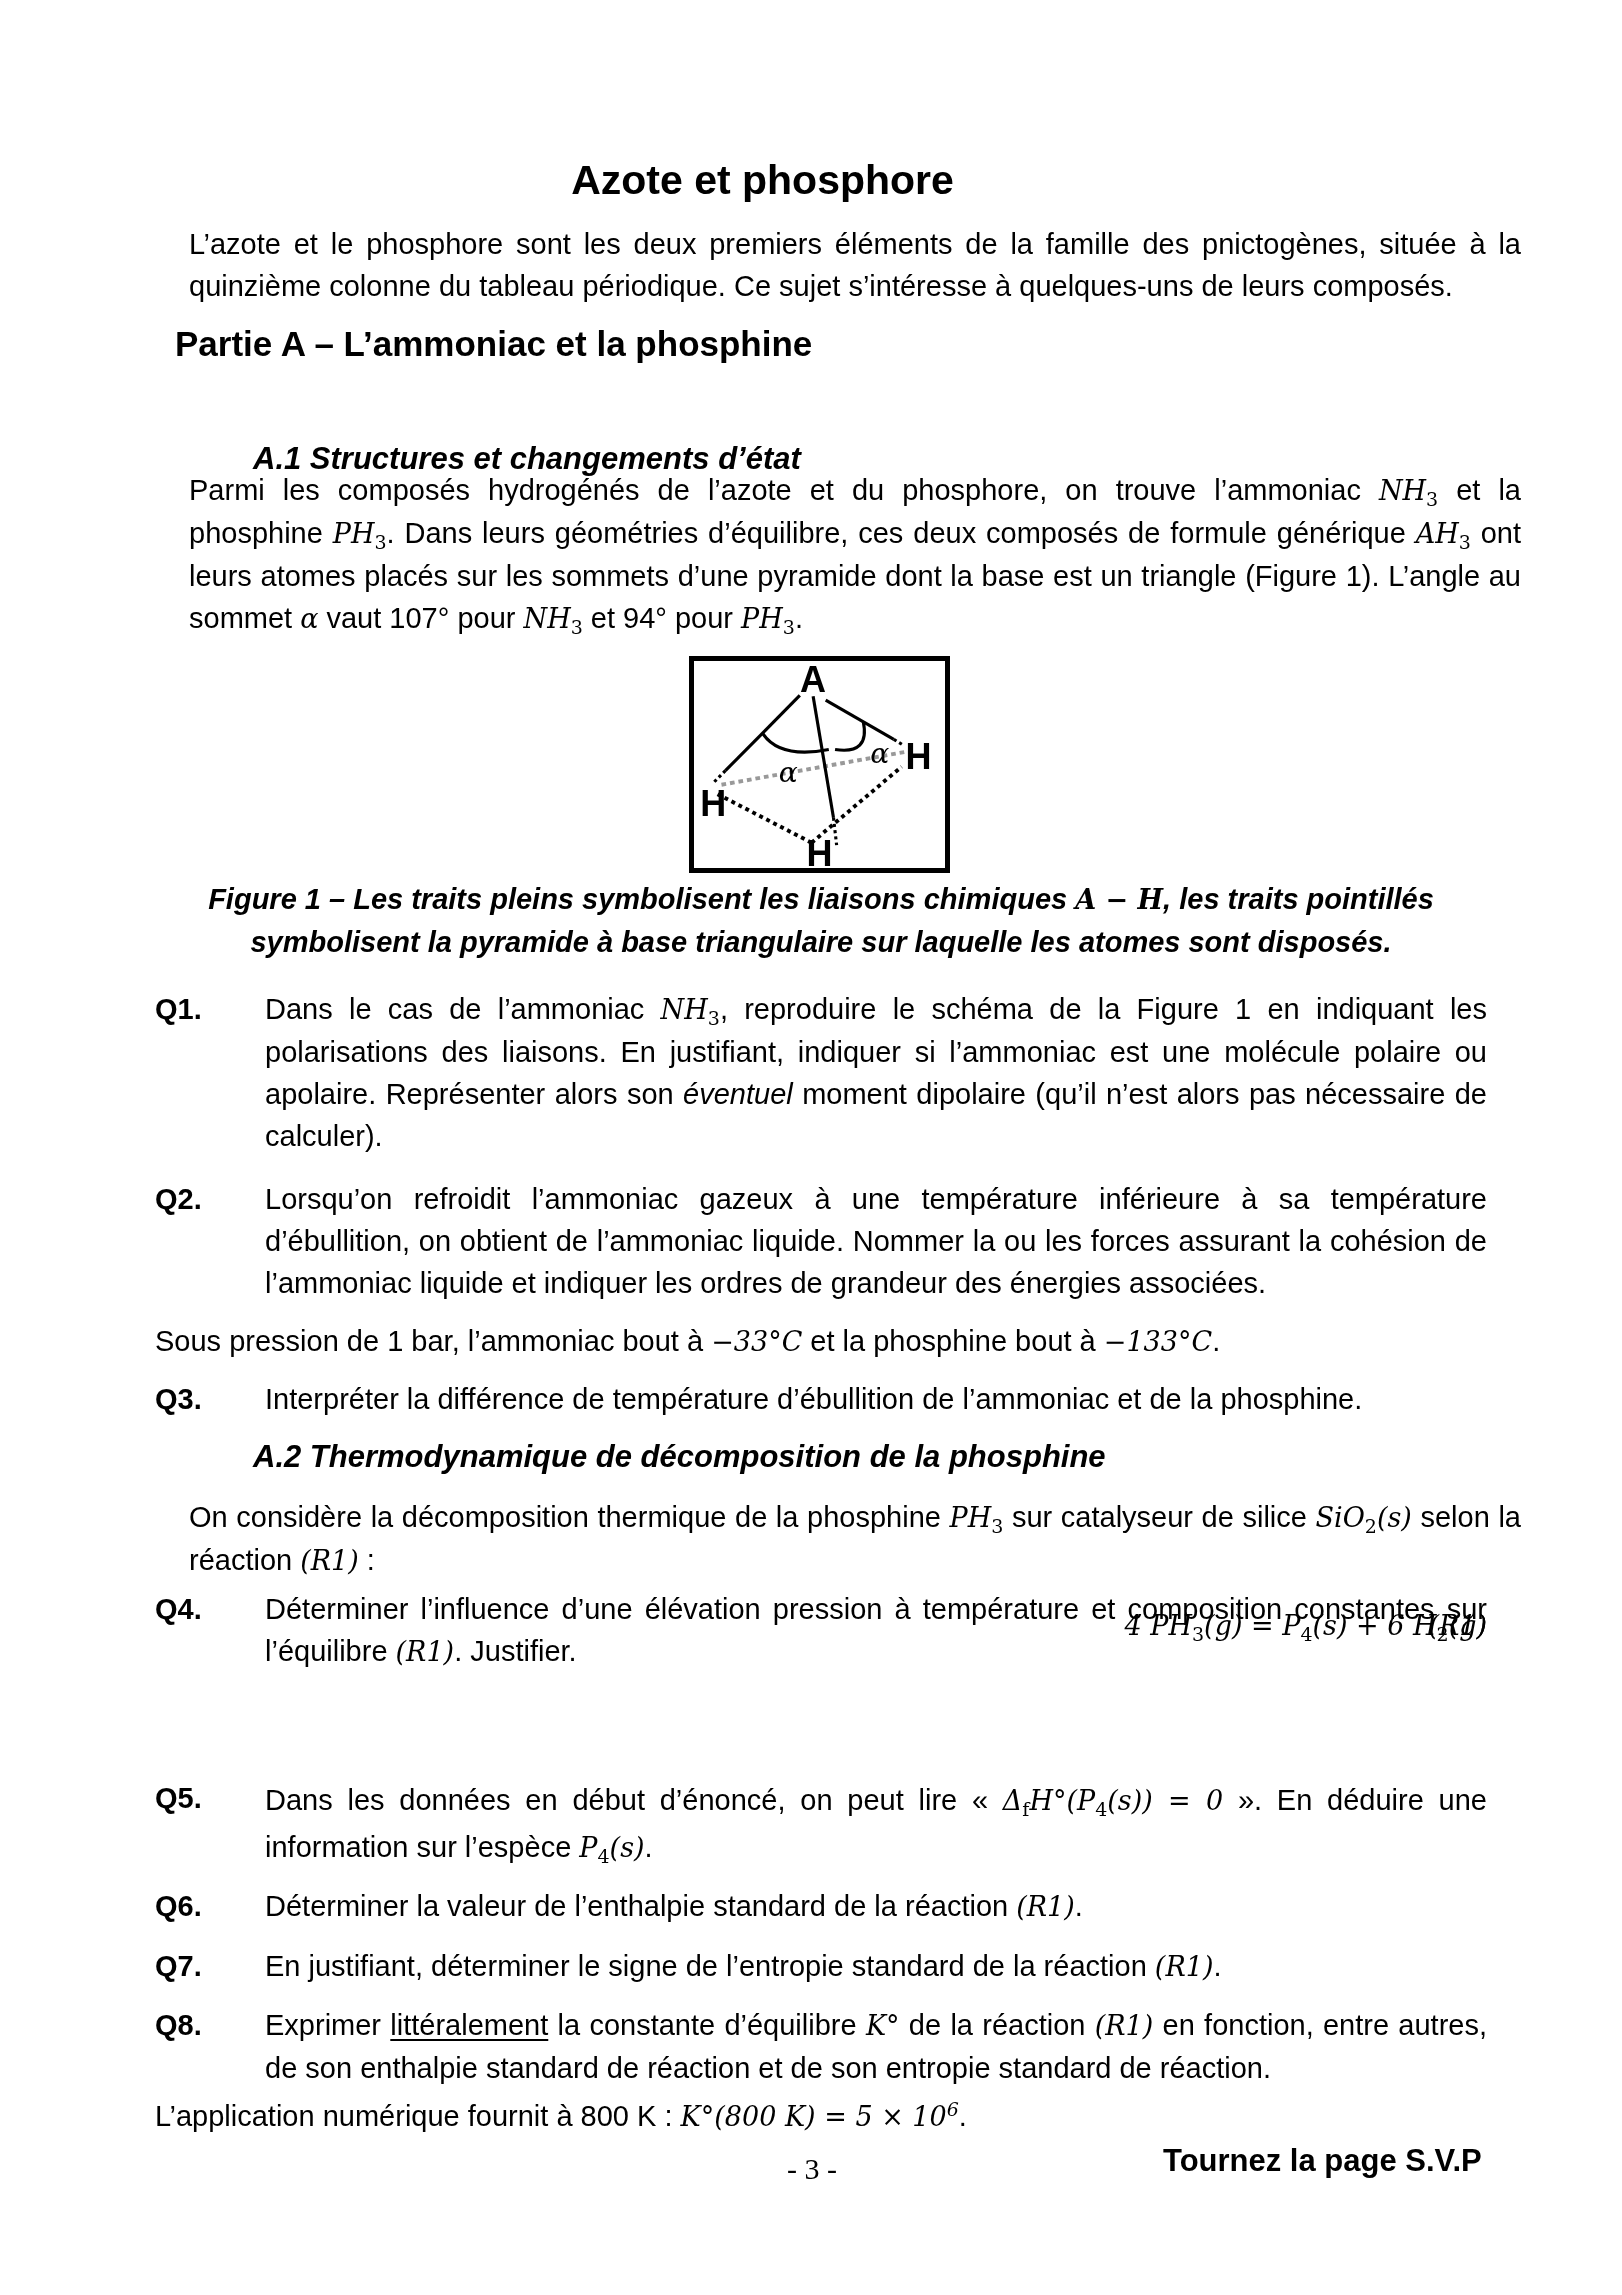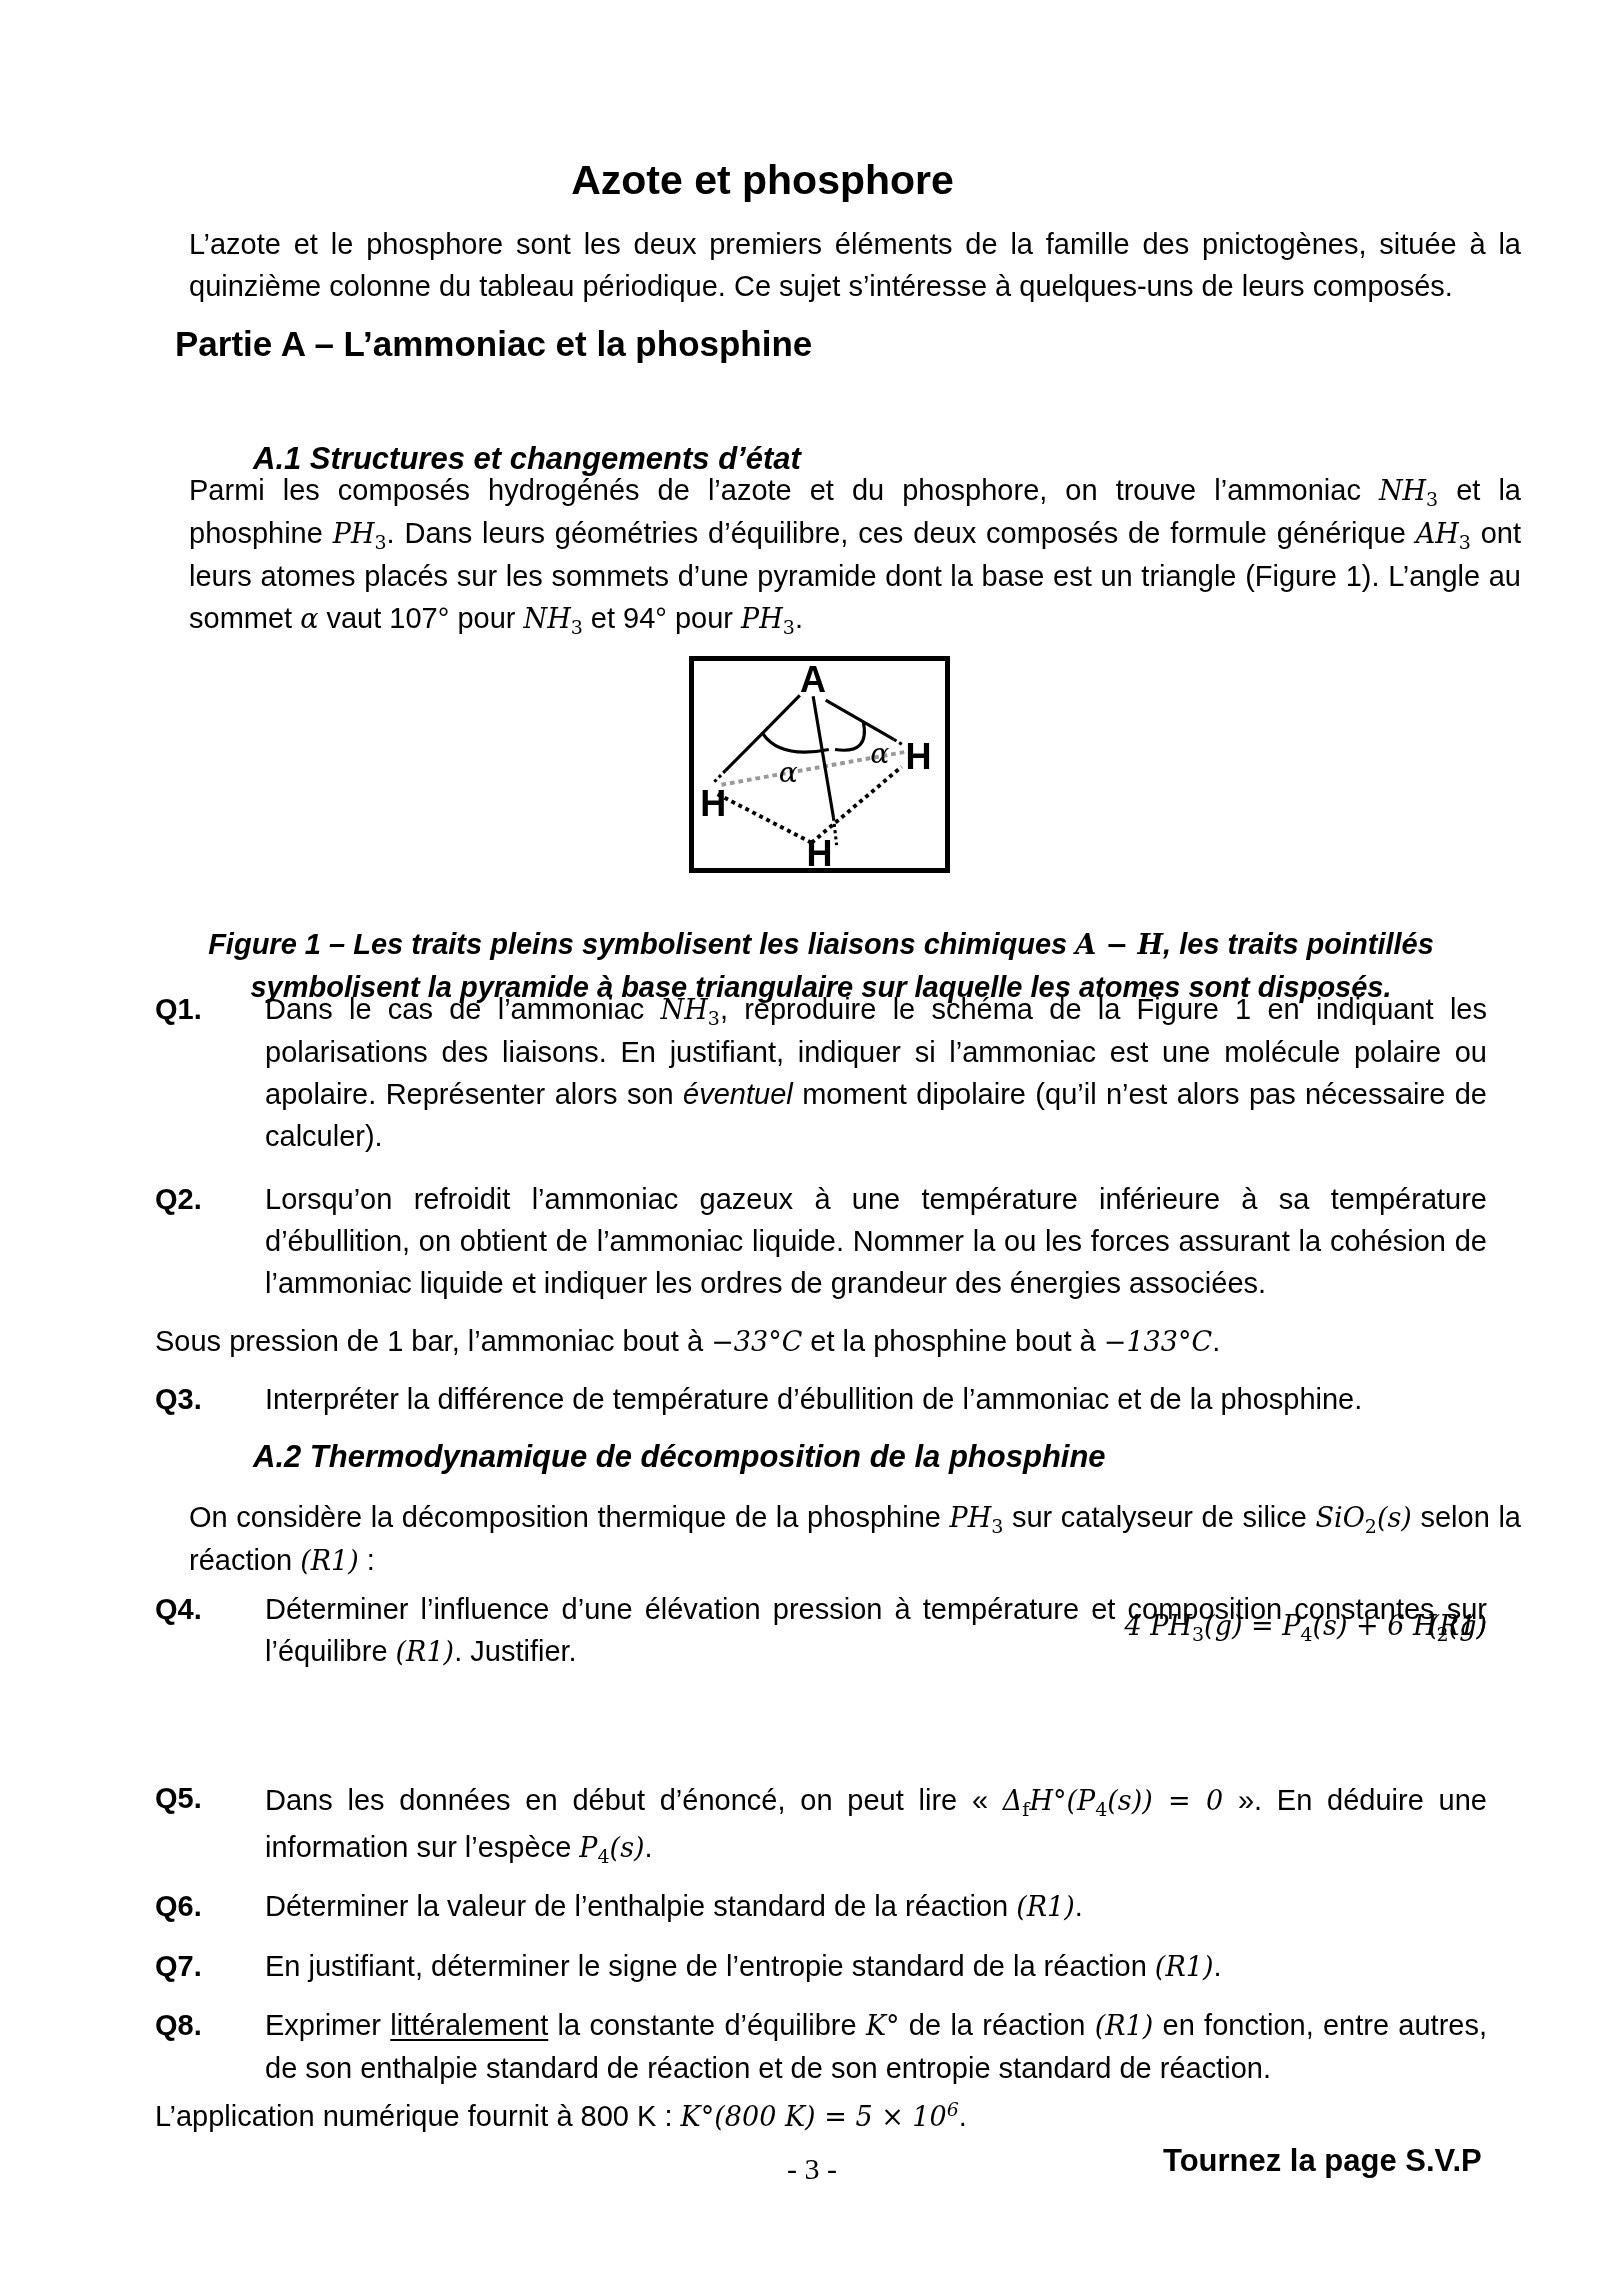--- a/index.html
+++ b/index.html
@@ -13,21 +13,21 @@
   .h2 { position: absolute; left: 253px; font-weight: bold; font-style: italic; font-size: 31px; line-height: 39px; text-align: center; }
   .m { font-family: "DejaVu Serif", serif; font-style: italic; font-size: 27px; }
   .m sub, .mu sub { font-style: normal; font-size: 19px; vertical-align: -6.3px; line-height: 0; }
   sup { font-size: 19px; line-height: 0; }
   .q { position: absolute; left: 155px; width: 1332px; font-size: 29px; line-height: 42px; }
   .q .lab { position: absolute; left: 0; top: 0; font-weight: bold; }
   .q .txt { margin-left: 110px; text-align: justify; text-align-last: left; }
   .fig { position: absolute; left: 689px; top: 656px; width: 261px; height: 217px;
          border: 5.5px solid #000; box-sizing: border-box; }
   .cap { position: absolute; left: 155px; width: 1332px; top: 878px; text-align: center;
-         font-weight: bold; font-style: italic; font-size: 29px; line-height: 42px; margin-top: 45px; }
+         font-weight: bold; font-style: italic; font-size: 29px; line-height: 42px; }
   .eq { position: absolute; left: 155px; width: 1332px; top: 1605px; height: 42px; font-size: 27px; line-height: 42px; }
   .eq .center { position: absolute; left: 0; width: 100%; text-align: right; }
   .eq .num { position: absolute; right: 0; }
   .pnum { position: absolute; left: 787px; top: 2152px; font-family: "Liberation Serif", serif; font-size: 30px; }
   .svp { position: absolute; left: 1163px; top: 2143px; font-weight: bold; font-size: 31px; }
   u { text-decoration-thickness: 1.6px; text-underline-offset: 3.9px; }
 </style>
 </head>
 <body>
 

